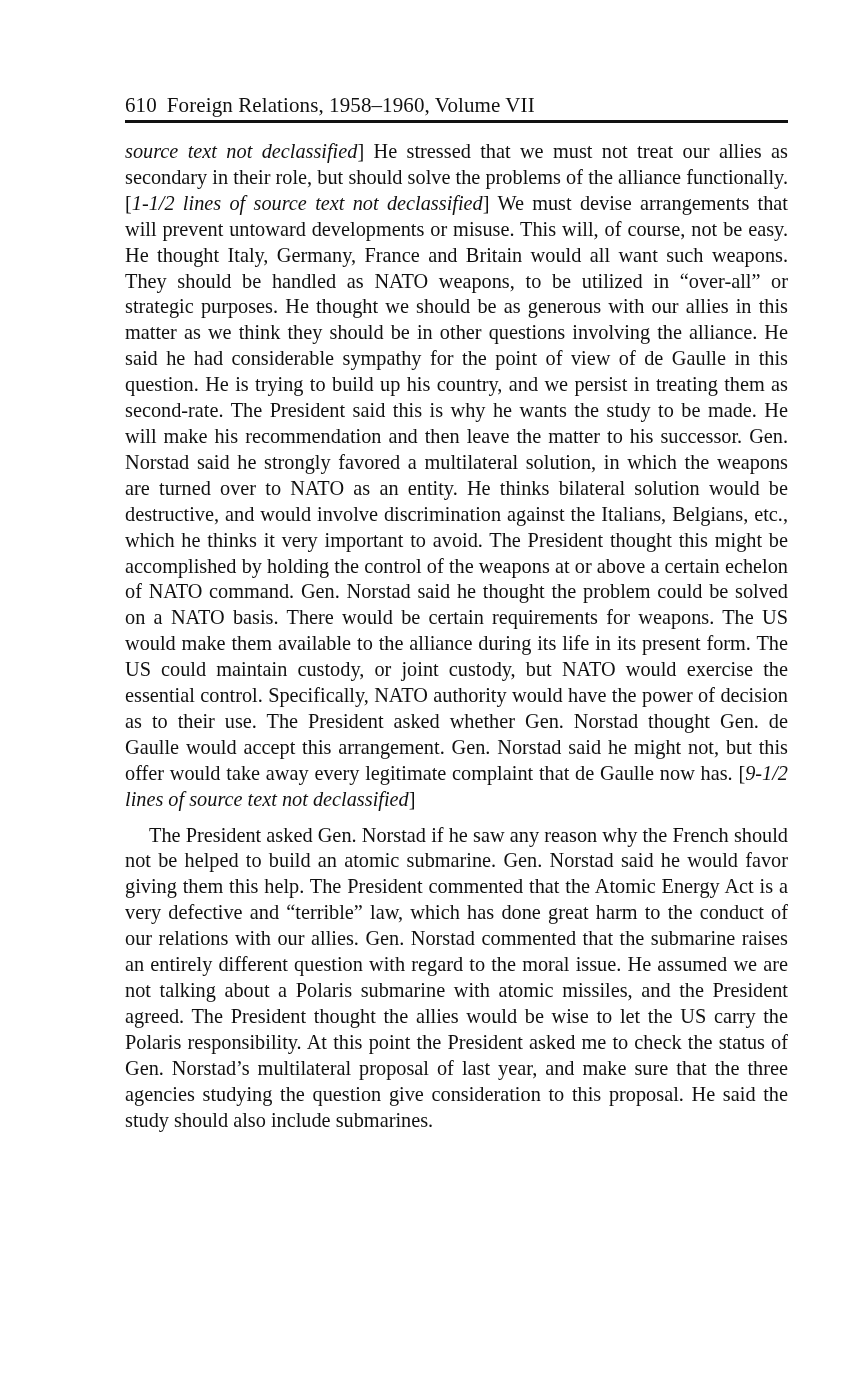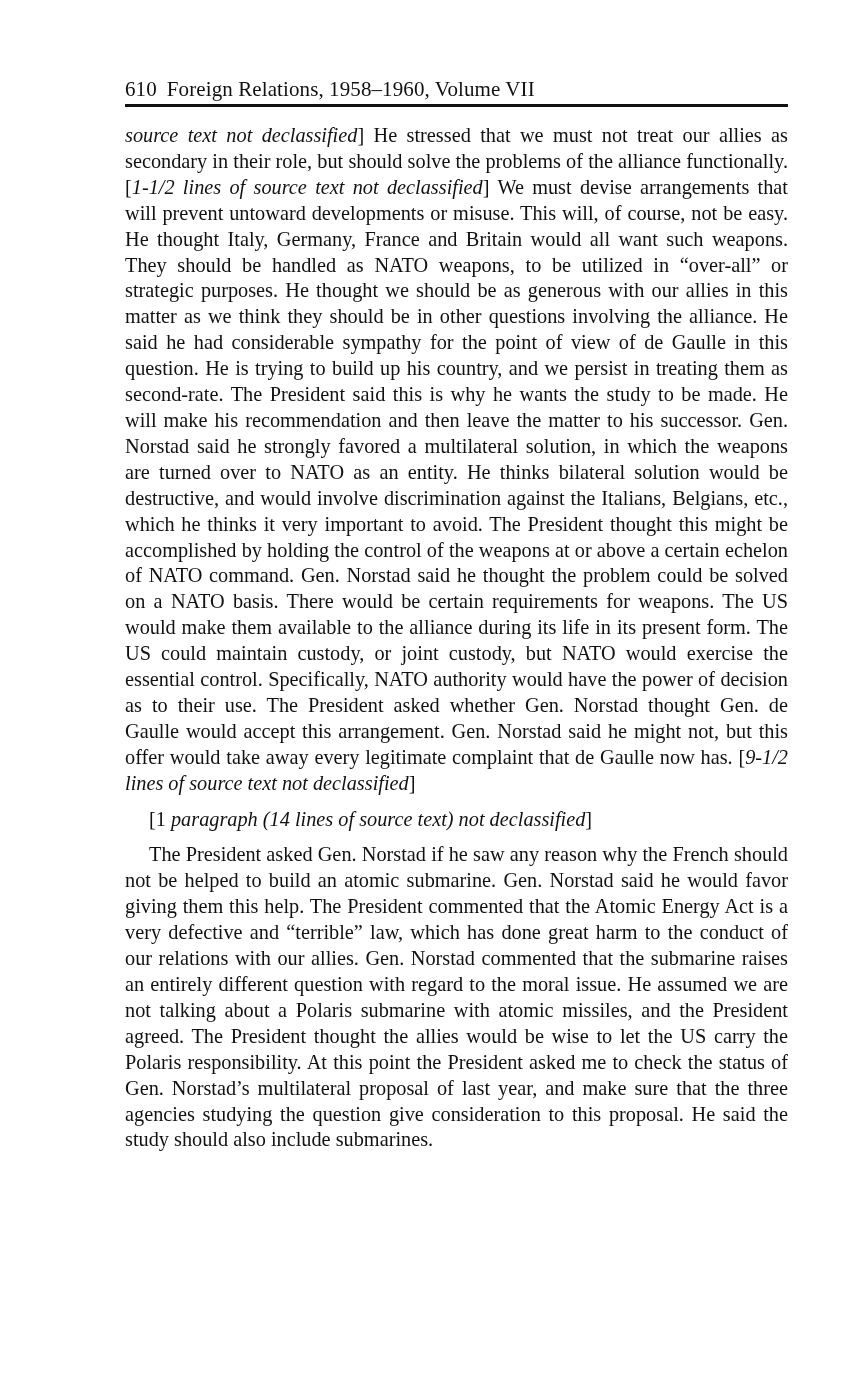--- a/index.html
+++ b/index.html
@@ -1,17 +1,17 @@
 <!DOCTYPE html>
 <html><head>
 <meta charset="utf-8">
 <style>
   html, body { margin:0; padding:0; background:#ffffff; }
   body { width:850px; height:1379px; position:relative; overflow:hidden; }
-  .page { position:absolute; left:125px; top:76px; width:663px; color:#111; font-family:"Liberation Serif","DejaVu Serif",serif; }
+  .page { position:absolute; left:125px; top:92px; width:663px; color:#111; font-family:"Liberation Serif","DejaVu Serif",serif; }
   .header { font-size:21px; line-height:26px; padding-bottom:2px; border-bottom:3px solid #111; letter-spacing:0.1px; }
   .header .num { margin-right:10px; }
   .body-text { margin-top:16px; font-size:20.3px; line-height:25.9px; text-align:justify; hyphens:manual; }
   .body-text p { margin:0; }
   .body-text p.indent { text-indent:24px; }
   .body-text p.gap { margin-top:10px; }
   i { font-style:italic; }
 </style>
 </head>
 <body>
@@ -19,19 +19,16 @@
 <div class="page">
   <div class="header">
     <span class="num">610</span><span>Foreign Relations, 1958–1960, Volume VII</span>
   </div>
 
   <div class="body-text">
     <p>
       <i>source text not declassified</i><span>] He stressed that we must not treat our allies as secondary in their role, but should solve the problems of the alliance functionally. [</span><i>1-1/2 lines of source text not declassified</i><span>] We must devise ar­rangements that will prevent untoward developments or misuse. This will, of course, not be easy. He thought Italy, Germany, France and Brit­ain would all want such weapons. They should be handled as NATO weapons, to be utilized in “over-all” or strategic purposes. He thought we should be as generous with our allies in this matter as we think they should be in other questions involving the alliance. He said he had con­siderable sympathy for the point of view of de Gaulle in this question. He is trying to build up his country, and we persist in treating them as second-rate. The President said this is why he wants the study to be made. He will make his recommendation and then leave the matter to his successor. Gen. Norstad said he strongly favored a multilateral solu­tion, in which the weapons are turned over to NATO as an entity. He thinks bilateral solution would be destructive, and would involve dis­crimination against the Italians, Belgians, etc., which he thinks it very important to avoid. The President thought this might be accomplished by holding the control of the weapons at or above a certain echelon of NATO command. Gen. Norstad said he thought the problem could be solved on a NATO basis. There would be certain requirements for weapons. The US would make them available to the alliance during its life in its present form. The US could maintain custody, or joint custody, but NATO would exercise the essential control. Specifically, NATO authority would have the power of decision as to their use. The Presi­dent asked whether Gen. Norstad thought Gen. de Gaulle would accept this arrangement. Gen. Norstad said he might not, but this offer would take away every legitimate complaint that de Gaulle now has. [</span><i>9-1/2 lines of source text not declassified</i><span>]</span>
     </p>
     <p class="indent gap">
-      <span>[1 </span><i>paragraph (14 lines of source text) not declassified</i><span>]</span>
-    </p>
-    <p class="indent gap">
       <span>The President asked Gen. Norstad if he saw any reason why the French should not be helped to build an atomic submarine. Gen. Norstad said he would favor giving them this help. The President com­mented that the Atomic Energy Act is a very defective and “terrible” law, which has done great harm to the conduct of our relations with our allies. Gen. Norstad commented that the submarine raises an entirely different question with regard to the moral issue. He assumed we are not talking about a Polaris submarine with atomic missiles, and the President agreed. The President thought the allies would be wise to let the US carry the Polaris responsibility. At this point the President asked me to check the status of Gen. Norstad’s multilateral proposal of last year, and make sure that the three agencies studying the question give consideration to this proposal. He said the study should also include submarines.</span>
     </p>
   </div>
 </div>
 
 </body></html>

